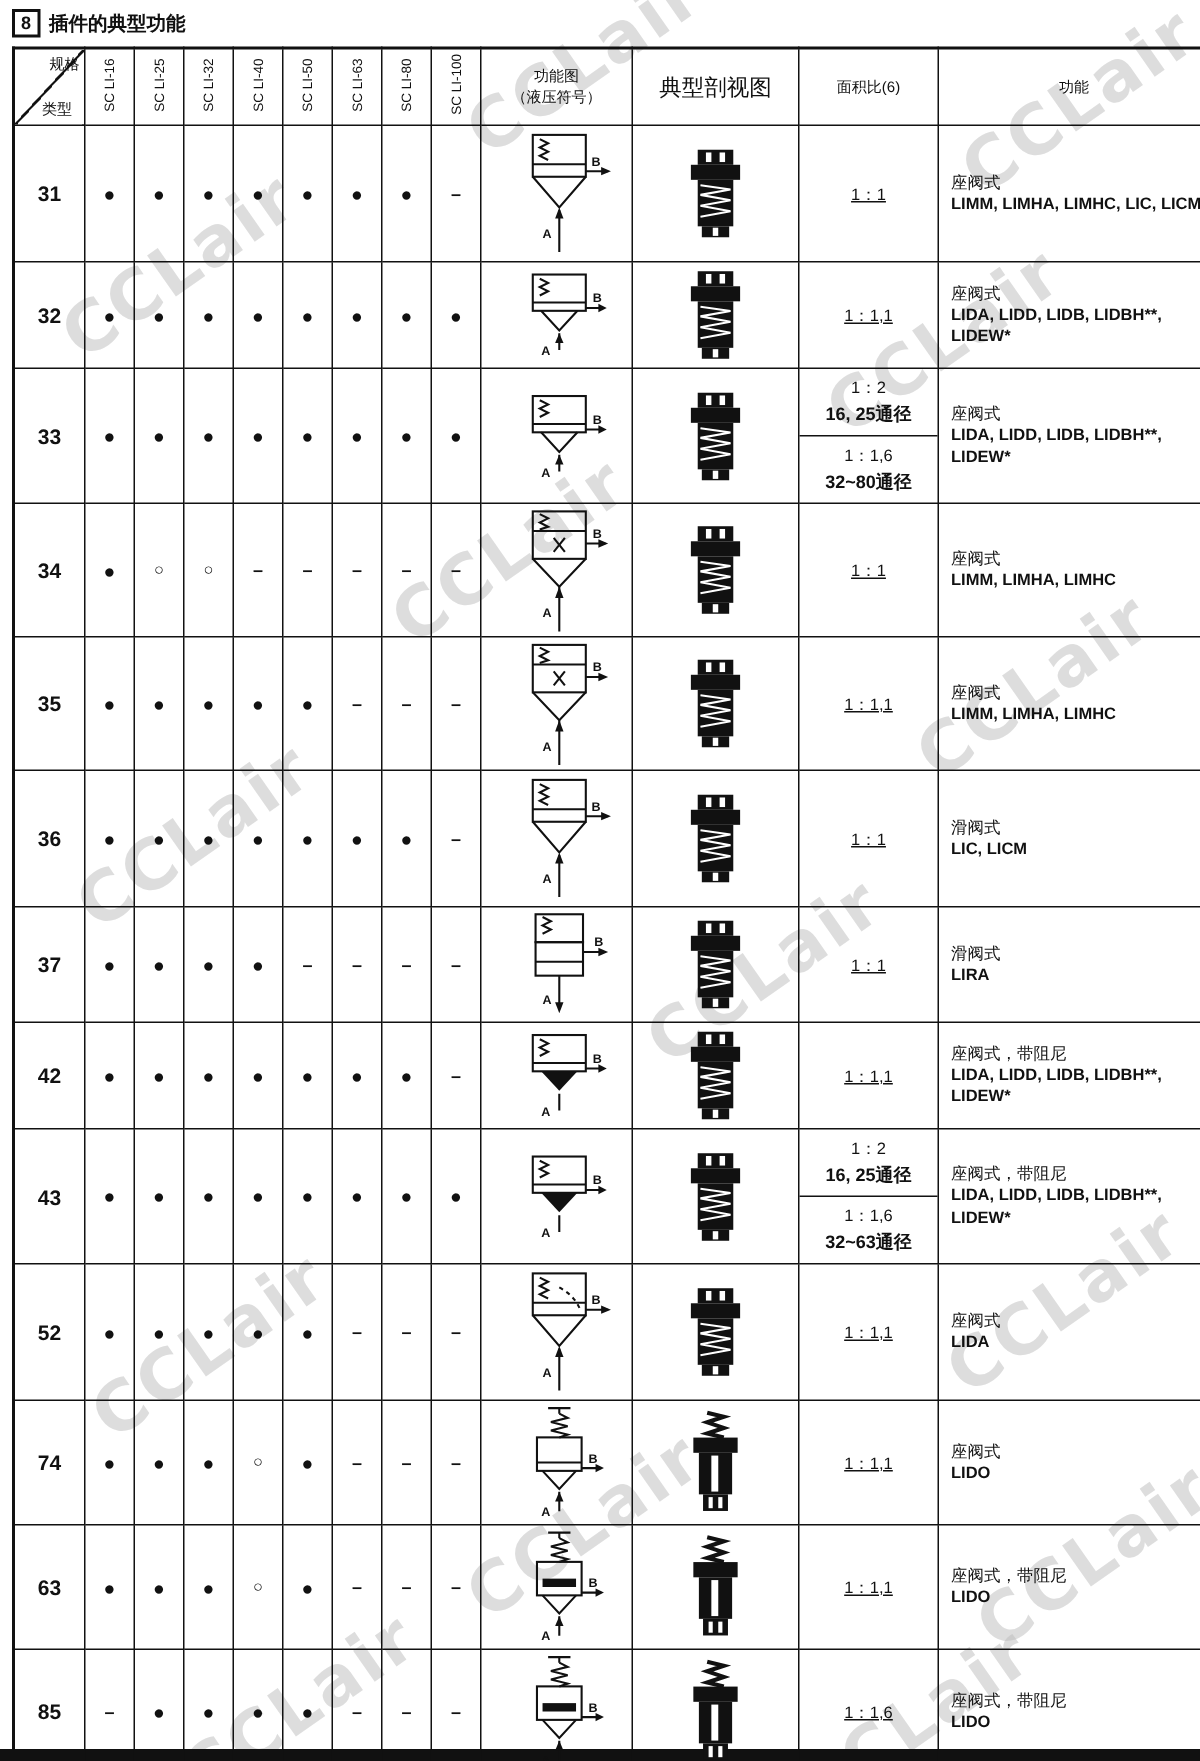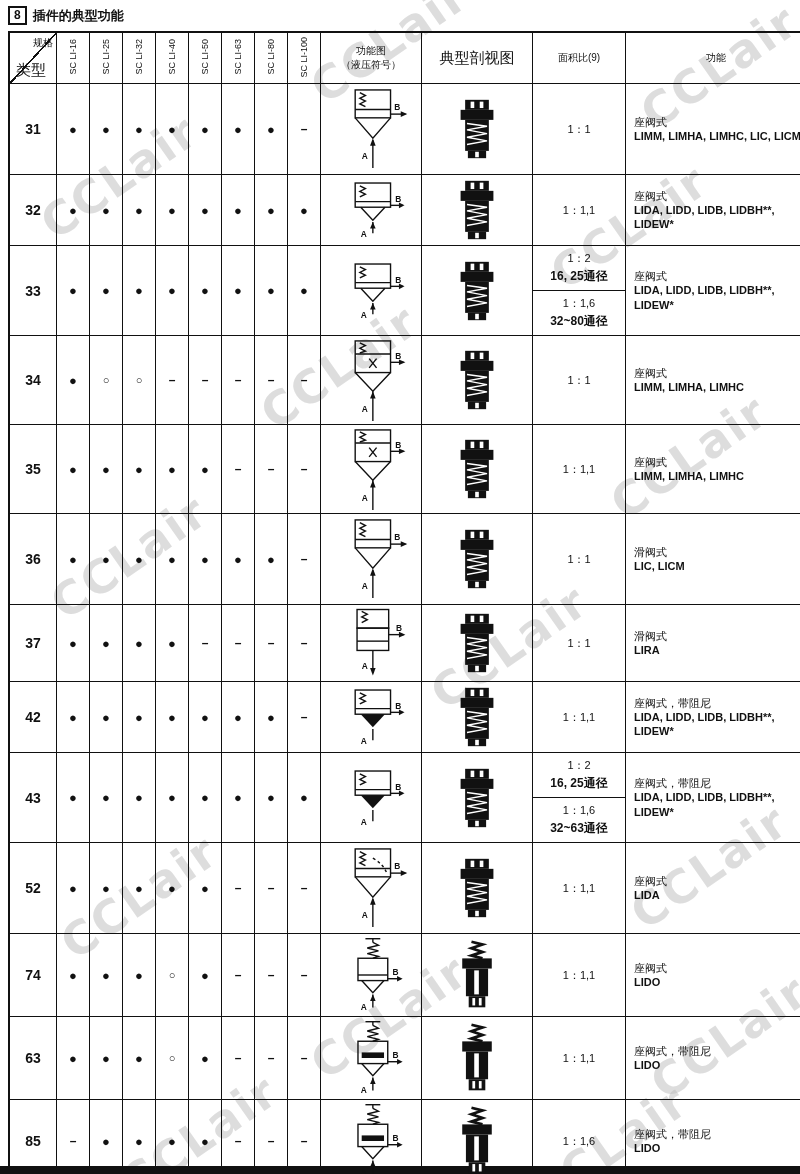--- a/index.html
+++ b/index.html
@@ -10,39 +10,39 @@
   .content{position:relative;z-index:1;}
   .title{margin:6px 0 6px 8px;font-size:13px;font-weight:bold;display:flex;align-items:center;gap:6px;}
   .title-num{display:inline-block;border:2px solid #111;padding:0 4px;line-height:15px;font-size:12px;}
   table{border-collapse:collapse;margin:0 8px;width:784px;table-layout:fixed;background:transparent;}
   th,td{border:1px solid #111;padding:0;}
   table{border:2px solid #111;}
   thead th{height:50px;font-weight:normal;font-size:10px;}
   .th-corner{position:relative;width:46px;
      background-image:linear-gradient(to bottom right,transparent 49%,#111 49%,#111 51.5%,transparent 51.5%);}
   .corner-top{position:absolute;top:3px;right:3px;font-size:10px;}
-  .corner-bottom{position:absolute;bottom:3px;left:6px;font-size:15px;}
+  .corner-bottom{position:absolute;bottom:3px;left:18px;font-size:10px;}
   .th-size{width:32px;text-align:center;}
   .vtext{writing-mode:vertical-rl;transform:rotate(180deg);font-size:9px;white-space:nowrap;display:inline-block;}
   .th-symbol{width:100px;font-size:10px;}
   .th-section{width:110px;font-size:15px;}
   .th-ratio{width:92px;font-size:10px;}
   .th-func{width:180px;font-size:10px;}
   tbody td{height:70px;vertical-align:middle;}
   .c-type{text-align:center;font-weight:bold;font-size:14px;}
   .type-num{padding:7px 0;line-height:1;}
   .c-mark{text-align:center;}
   .mark{padding:7px 0;line-height:1;}
   .mark-dot{font-size:13px;}
   .mark-circle{font-size:11px;}
   .mark-dash{font-size:12px;font-weight:bold;}
   .c-symbol,.c-section{text-align:center;}
   .c-symbol svg,.c-section svg{display:inline-block;vertical-align:middle;}
   .c-ratio{text-align:center;font-size:11px;}
-  .ratio-single{padding:2px 0;}
+  .ratio-single{padding:2px 0;text-decoration:underline;}
   .ratio-block{padding:5px 2px;}
   .ratio-block-top{border-bottom:1px solid #111;}
   .ratio-val{font-size:11px;}
   .ratio-sizes{font-weight:bold;font-size:12px;margin-top:2px;}
   .c-func{padding:0 4px 0 8px;}
   .func-style{font-size:11px;line-height:1.3;}
   .func-models{font-size:11px;font-weight:bold;line-height:1.3;}
   .bottom-bar{position:absolute;left:0;right:0;bottom:0;height:8px;background:#111;}
 </style>
 </head>
@@ -84,21 +84,21 @@
             <th class="th-size"><span class="vtext">SC LI-40</span></th>
             <th class="th-size"><span class="vtext">SC LI-50</span></th>
             <th class="th-size"><span class="vtext">SC LI-63</span></th>
             <th class="th-size"><span class="vtext">SC LI-80</span></th>
             <th class="th-size"><span class="vtext">SC LI-100</span></th>
             <th id="th-symbol" class="th-symbol">
             <div>功能图</div>
             <div>（液压符号）</div>
           </th>
           <th class="th-section">典型剖视图</th>
-          <th class="th-ratio">面积比(9)</th>
+          <th class="th-ratio">面积比(6)</th>
           <th class="th-func">功能</th>
         </tr>
       </thead>
       <tbody id="table-body">
           <tr>
             <td class="c-type">
               <div class="type-num">31</div>
             </td>
             <td class="c-mark">
               <div class="mark mark-dot">●</div>

